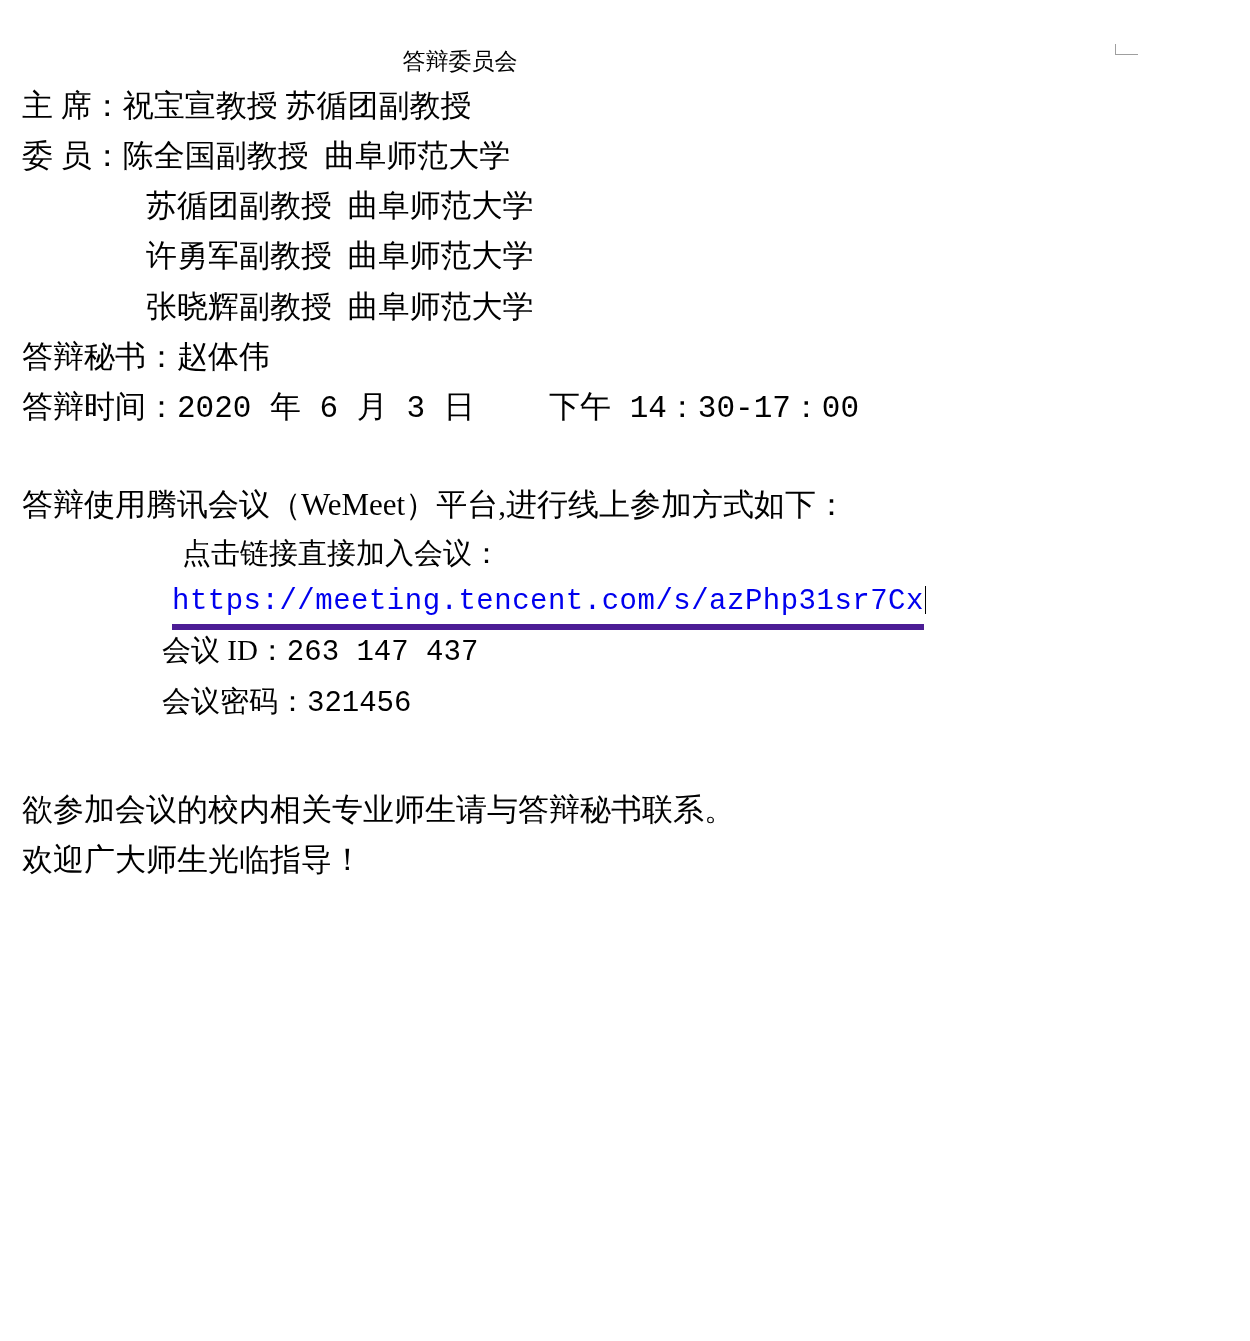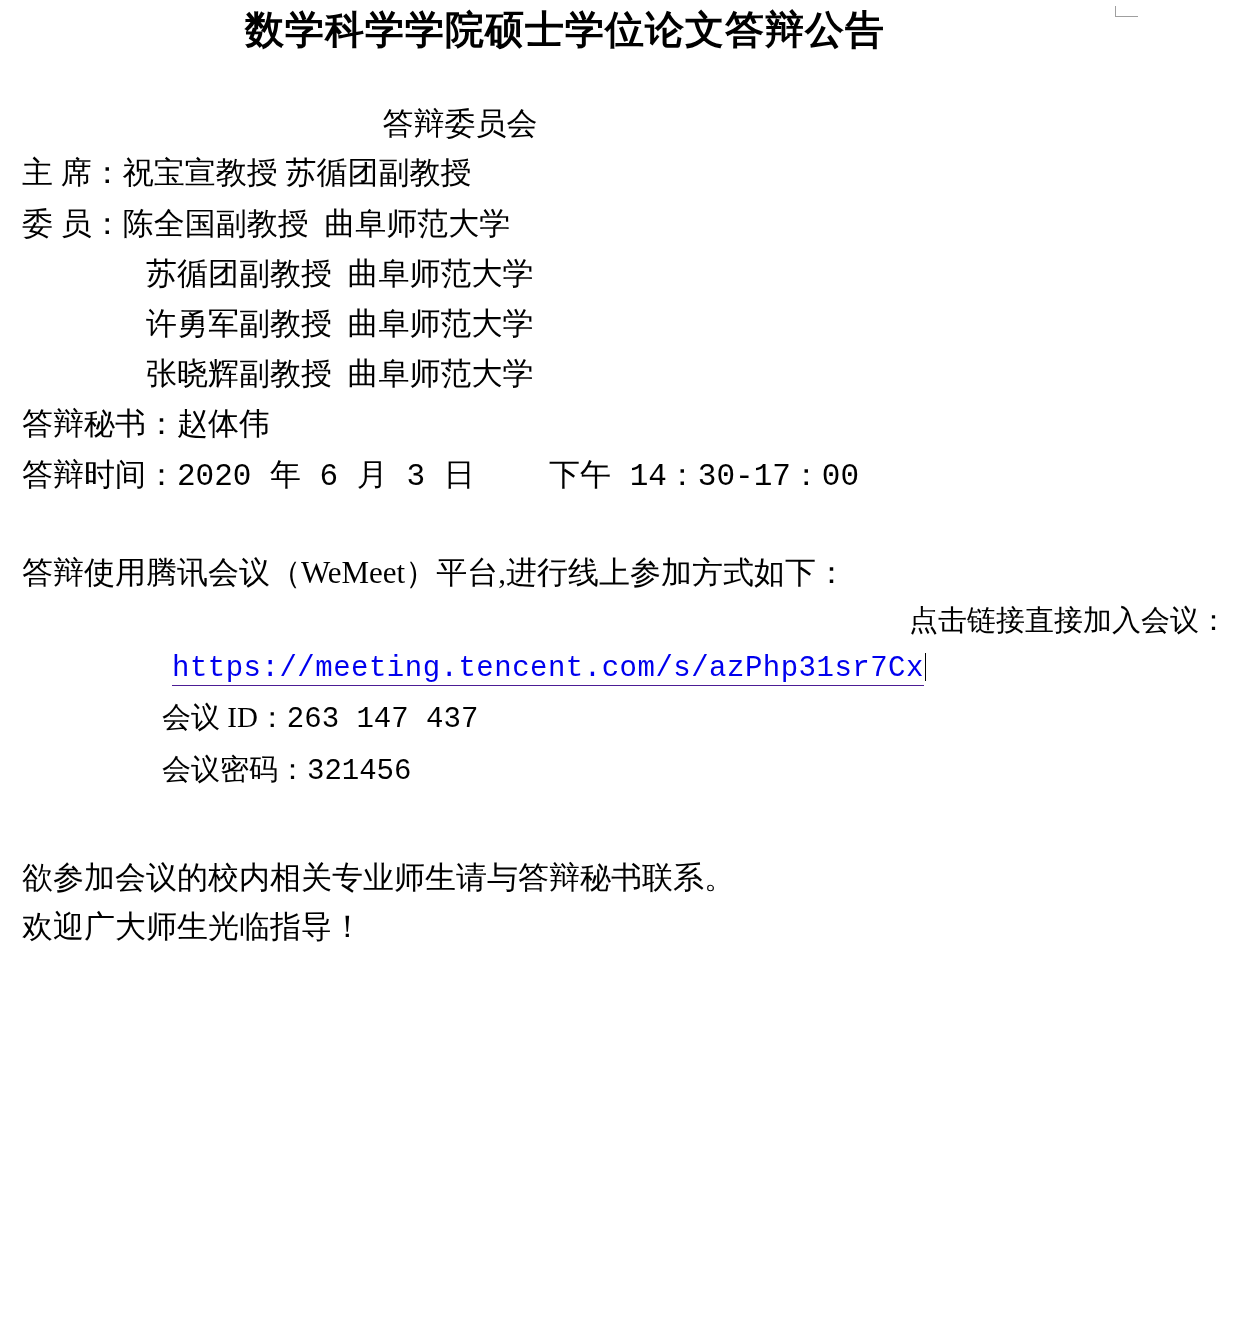--- a/index.html
+++ b/index.html
@@ -48,21 +48,21 @@
   .line {
     font-size: 31px;
     line-height: 1.62;
     white-space: pre;
   }
   .label {
     font-weight: normal;
   }
   .committee-heading {
     text-align: center;
-    font-size: 31px;
+    font-size: 23px;
     line-height: 1.6;
     margin-top: 44px;
     padding-right: 330px;
   }
   .indent-member {
     padding-left: 124px;
   }
   .gap-lg { height: 46px; }
   .mono {
     font-family: "Liberation Mono", "DejaVu Sans Mono", monospace;
@@ -70,35 +70,34 @@
   .online-head {
     font-size: 31px;
     line-height: 1.6;
     white-space: pre;
   }
   .join-line {
     font-size: 29px;
     line-height: 1.65;
     padding-left: 160px;
     white-space: pre;
-    text-align: right;
   }
   .url-line {
     font-size: 29px;
     line-height: 1.65;
     padding-left: 150px;
     font-family: "Liberation Mono", "DejaVu Sans Mono", monospace;
     letter-spacing: .5px;
     position: relative;
     display: inline-block;
   }
   .url-text {
     text-decoration: none;
-    border-bottom: 1px solid #4c1d95;
-    padding-bottom: 0;
+    border-bottom: 6px solid #4c1d95;
+    padding-bottom: 6px;
   }
   .caret {
     display: inline-block;
     width: 1px;
     height: 28px;
     background: #000;
     vertical-align: -5px;
     margin-left: 1px;
   }
   .meet-line {
@@ -124,21 +123,20 @@
     padding-right: 300px;
   }
 </style>
 </head>
 <body>
 
 <div class="page">
 
   <div class="corner-mark"></div>
 
-  <h1 class="doc-title">数学科学学院硕士学位论文答辩公告</h1>
 
 
   <div class="committee-heading">答辩委员会</div>
 
   <div>
     <div class="line"><span class="label">主 席：</span><span>祝宝宣教授</span><span> </span><span>苏循团副教授</span></div>
 
     <div class="line"><span class="label">委 员：</span><span>陈全国副教授</span><span>  </span><span>曲阜师范大学</span></div>
 
     <div class="line indent-member"><span>苏循团副教授</span><span>  </span><span>曲阜师范大学</span></div>

